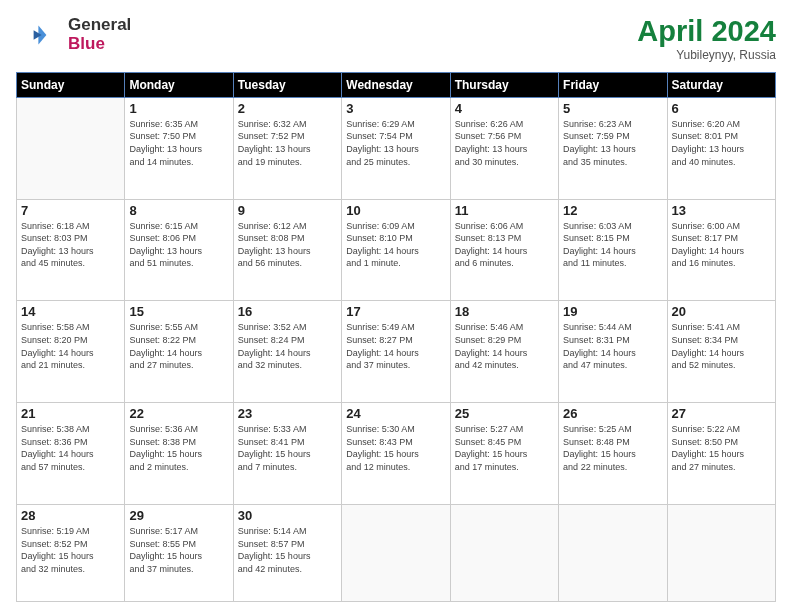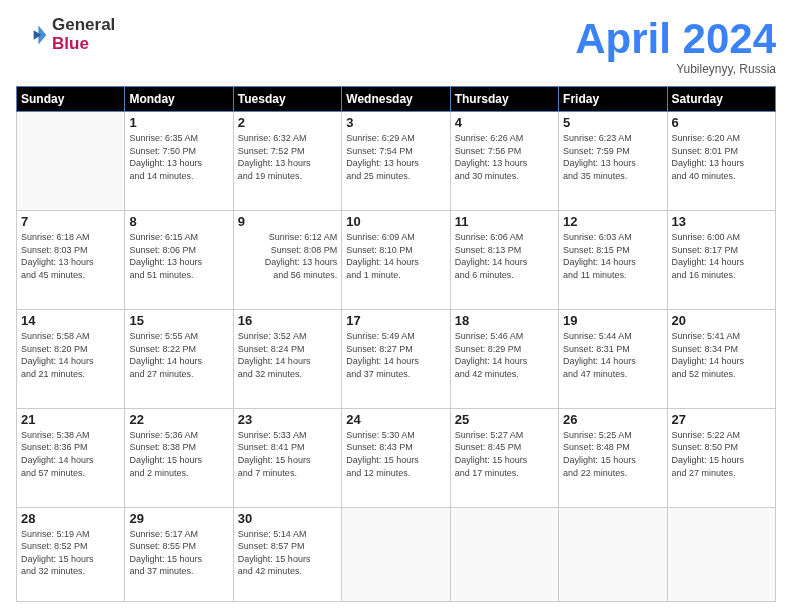--- a/index.html
+++ b/index.html
@@ -19,33 +19,33 @@
     }
     .header {
       display: flex;
       justify-content: space-between;
       align-items: flex-start;
       margin-bottom: 10px;
     }
     .logo {
       display: flex;
       align-items: center;
-      gap: 4px;
+      gap: 20px;
     }
     .logo-icon {
       width: 32px;
       height: 32px;
     }
     .title-block {
       text-align: right;
     }
     .month-title {
-      font-size: 42px;
+      font-size: 29px;
       font-weight: bold;
-      color: #3b82f6;
+      color: #15803d;
       line-height: 1.1;
     }
     .location {
       font-size: 12px;
       color: #555;
     }
     .calendar {
       flex: 1;
       border: 1px solid #ccc;
       border-collapse: collapse;
@@ -177,21 +177,21 @@
           </td>
           <td>
             <span class="day-number">8</span>
             <div class="day-info" style="white-space: pre-line;">Sunrise: 6:15 AM
 Sunset: 8:06 PM
 Daylight: 13 hours
 and 51 minutes.</div>
           </td>
           <td>
             <span class="day-number">9</span>
-            <div class="day-info" style="white-space: pre-line; text-align: right;">Sunrise: 6:12 AM
+            <div class="day-info" style="white-space: pre-line;">Sunrise: 6:12 AM
 Sunset: 8:08 PM
 Daylight: 13 hours
 and 56 minutes.</div>
           </td>
           <td>
             <span class="day-number">10</span>
             <div class="day-info" style="white-space: pre-line;">Sunrise: 6:09 AM
 Sunset: 8:10 PM
 Daylight: 14 hours
 and 1 minute.</div>

